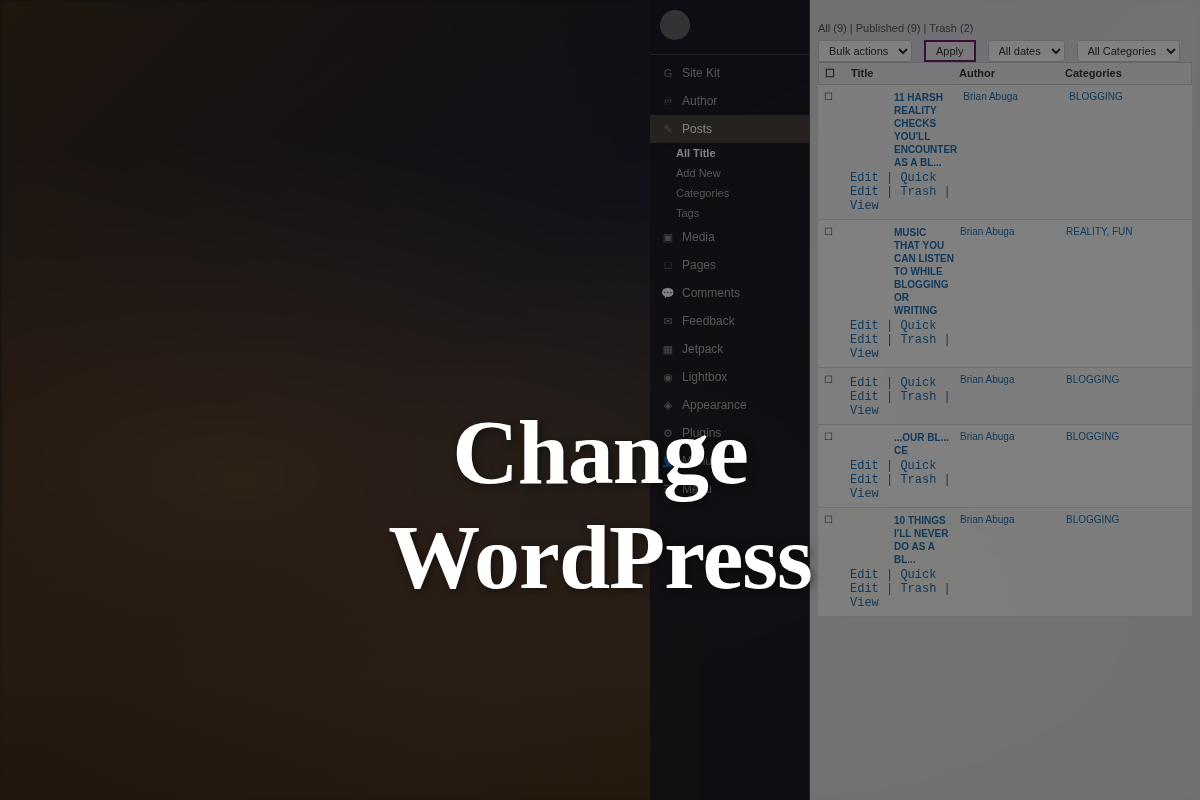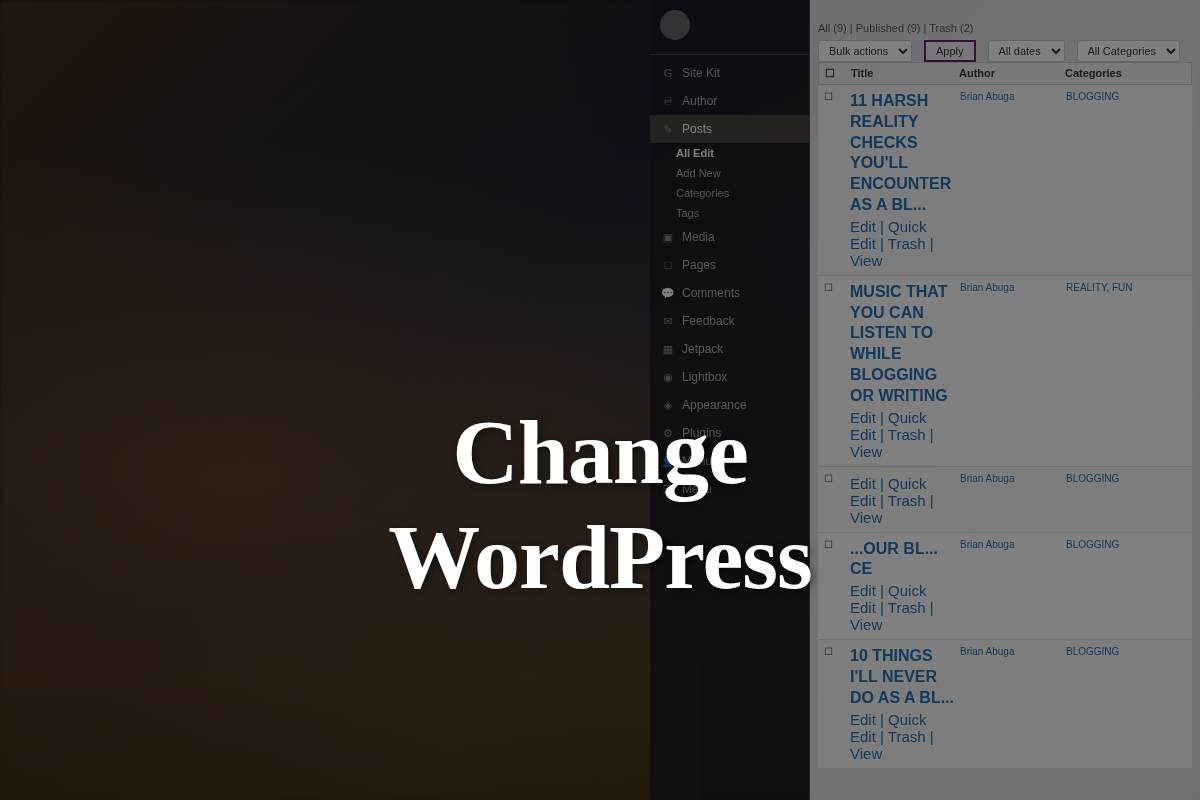--- a/index.html
+++ b/index.html
@@ -116,28 +116,30 @@
       background: #fff;
     }
 
     .wp-table-row:nth-child(even) {
       background: #f9f9f9;
     }
 
     .wp-post-title {
       color: #2271b1;
       font-weight: bold;
-      font-size: 16px;
+      font-size: 10px;
       line-height: 1.3;
+      margin-left: 44px;
     }
 
     .wp-post-actions {
       color: #2271b1;
-      font-size: 15px;
+      font-size: 12px;
       margin-top: 2px;
+      font-family: Liberation Mono, monospace;
     }
 
     .wp-author {
       color: #2271b1;
       font-size: 10px;
     }
 
     .wp-category {
       color: #2271b1;
       font-size: 10px;
@@ -250,21 +252,21 @@
     </div>
     <div class="wp-sidebar-item">
       <span class="wp-sidebar-icon">♾</span>
       <span>Author</span>
     </div>
     <div class="wp-sidebar-item highlighted">
       <span class="wp-sidebar-icon">✎</span>
       <span>Posts</span>
     </div>
     <div class="wp-sidebar-sub active">
-      <span>All Edit</span>
+      <span>All Title</span>
     </div>
     <div class="wp-sidebar-sub">
       <span>Add New</span>
     </div>
     <div class="wp-sidebar-sub">
       <span>Categories</span>
     </div>
     <div class="wp-sidebar-sub">
       <span>Tags</span>
     </div>

